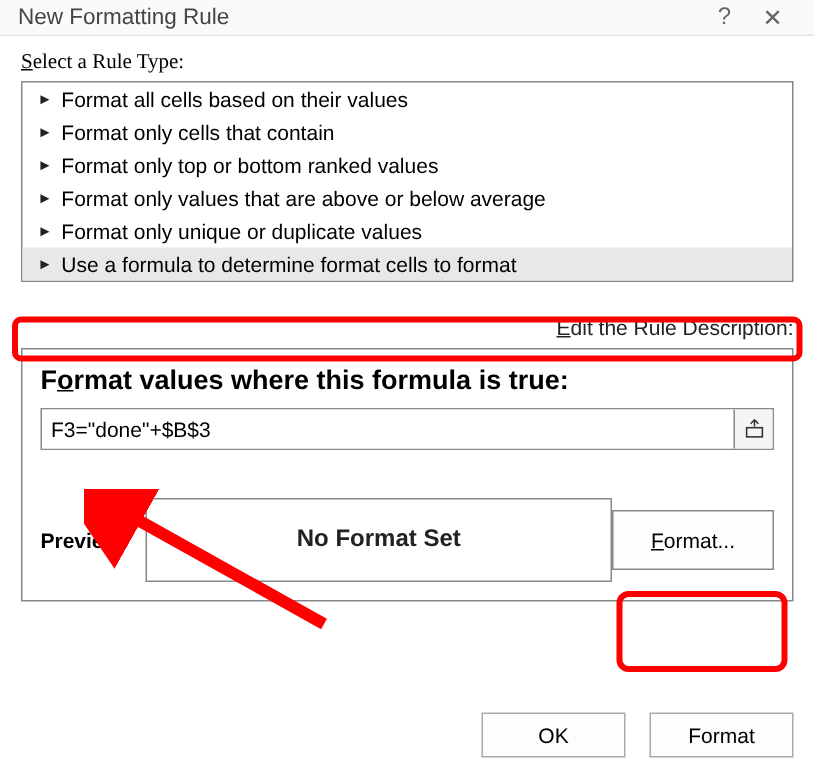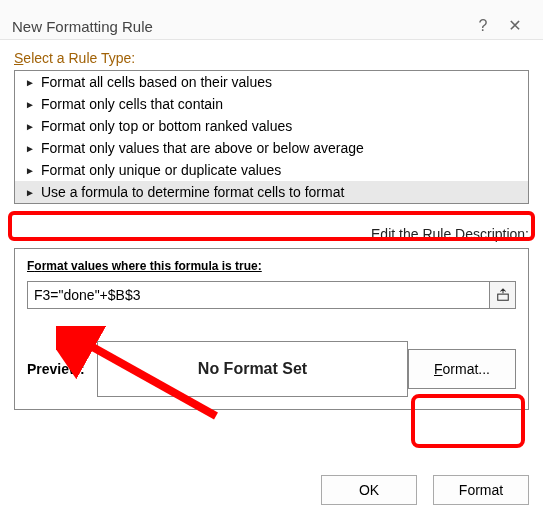--- a/index.html
+++ b/index.html
@@ -6,23 +6,23 @@
     body {
       font-family: "Segoe UI", Tahoma, sans-serif;
       font-size: 14px;
       background: #fff;
       width: 543px;
       height: 517px;
       position: relative;
       overflow: hidden;
     }
     .titlebar {
-      height: 40px;
-      display: flex;
-      align-items: flex-end;
+      height: 24px;
+      display: flex;
+      align-items: center;
       padding: 4px 12px;
       background: #fafafa;
       border-bottom: 1px solid #e5e5e5;
     }
     .titlebar .title {
       flex: 1;
       font-size: 15px;
       color: #444;
     }
     .titlebar .help-icon,
@@ -31,22 +31,23 @@
       text-align: center;
       font-size: 16px;
       color: #666;
       cursor: pointer;
     }
     .content {
       padding: 10px 14px 0 14px;
     }
     .section-label {
       font-size: 14px;
-      color: #a16207;
+      color: #000000;
       margin-bottom: 4px;
+      font-family: Liberation Serif, serif;
     }
     .rule-list {
       border: 1px solid #888;
       background: #fff;
       font-size: 14px;
     }
     .rule-item {
       padding: 3px 10px;
       display: flex;
       align-items: center;
@@ -77,23 +78,22 @@
       text-align: right;
     }
     .desc-box {
       border: 1px solid #888;
       margin-top: 6px;
       background: #fff;
       padding: 10px 12px 12px 12px;
     }
     .formula-label {
       font-weight: bold;
-      font-size: 12px;
+      font-size: 18px;
       margin-bottom: 8px;
-      text-decoration: underline;
     }
     .formula-row {
       display: flex;
       align-items: stretch;
       border: 1px solid #888;
       height: 28px;
       background: #fff;
     }
     .formula-input {
       flex: 1;

